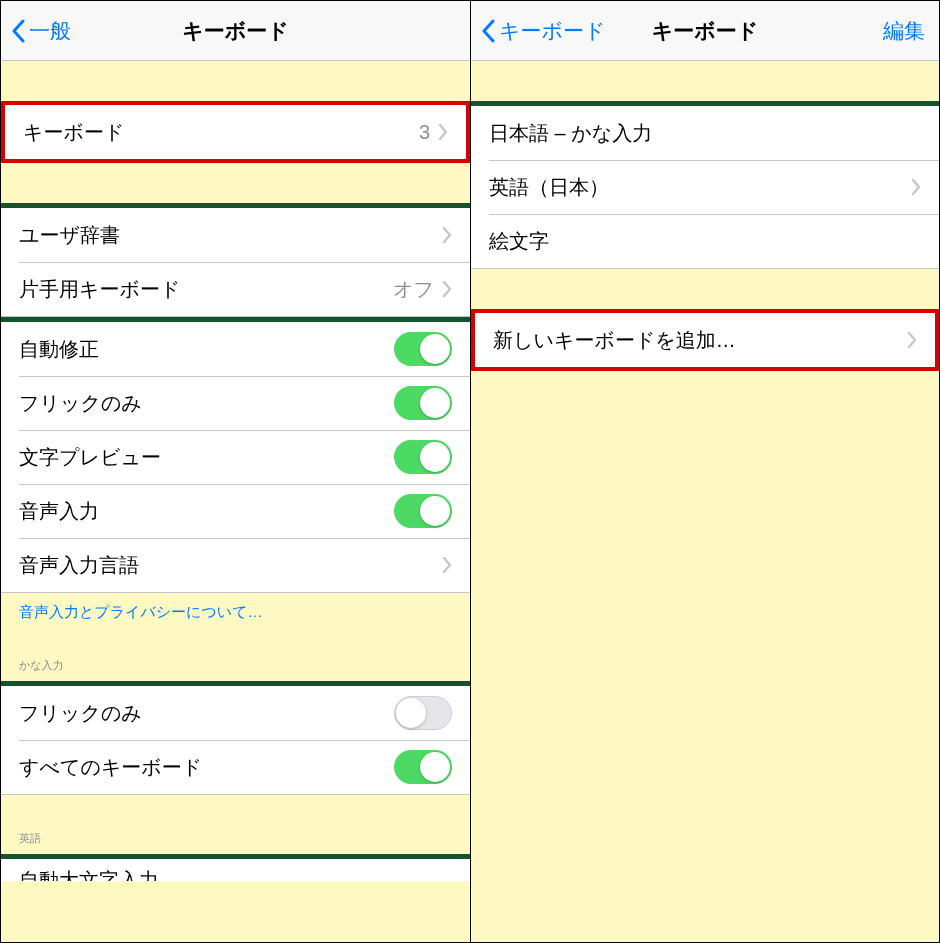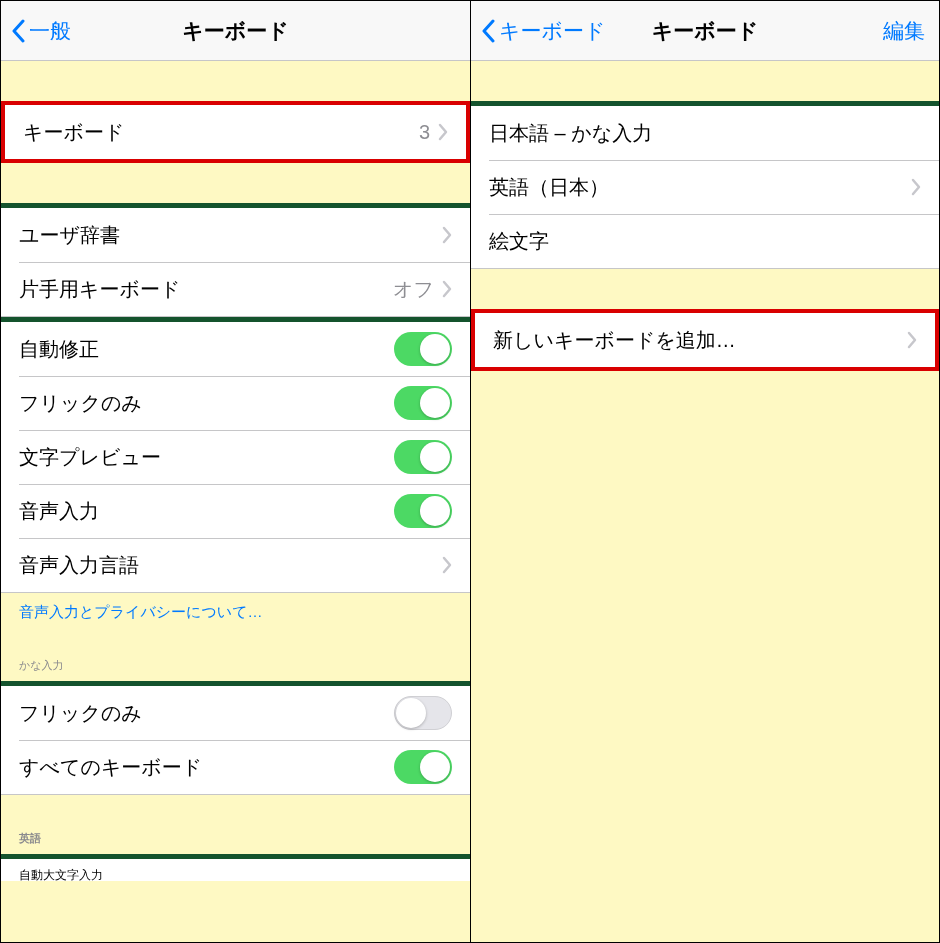--- a/index.html
+++ b/index.html
@@ -149,25 +149,25 @@
             </div>
         </div>
         <div class="row">
           <span class="label">すべてのキーボード</span>
           <div class="switch on">
               <div class="knob"></div>
             </div>
         </div>
       </div>
 
-      <div class="section-header small" style="padding-top:36px;font-weight:bold;">英語</div>
+      <div class="section-header small" style="padding-top:36px;">英語</div>
 
       <div class="group" style="border-bottom:none;">
         <div class="row" style="height:22px; overflow:hidden; align-items:flex-start; padding-top:8px;">
-          <span class="label" style="font-size:12px;">自動大文字入力</span>
+          <span class="label" style="font-size:20px;">自動大文字入力</span>
         </div>
       </div>
     </div>
   </div>
 
   <div class="panel">
     <div class="navbar">
       <div class="nav-back">
         <span class="chev">
           <svg width="14" height="24" viewBox="0 0 14 24">

